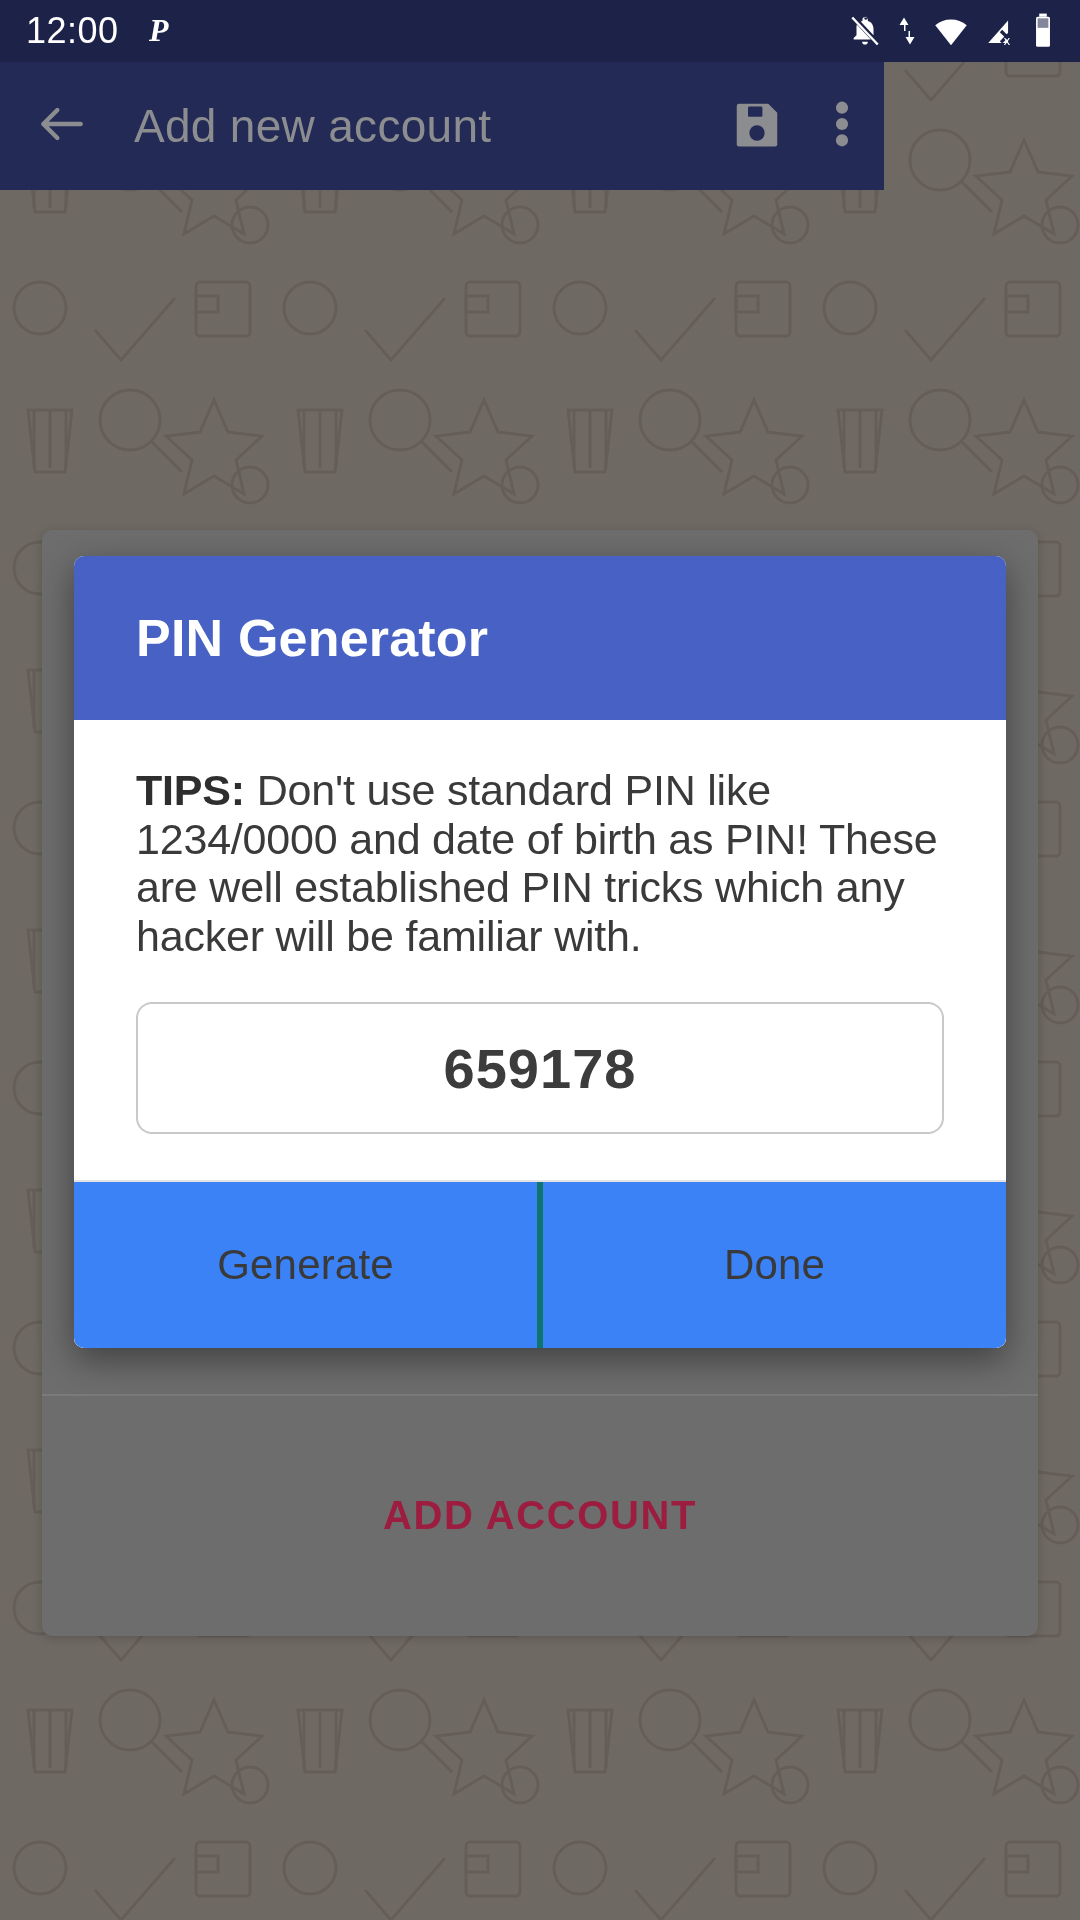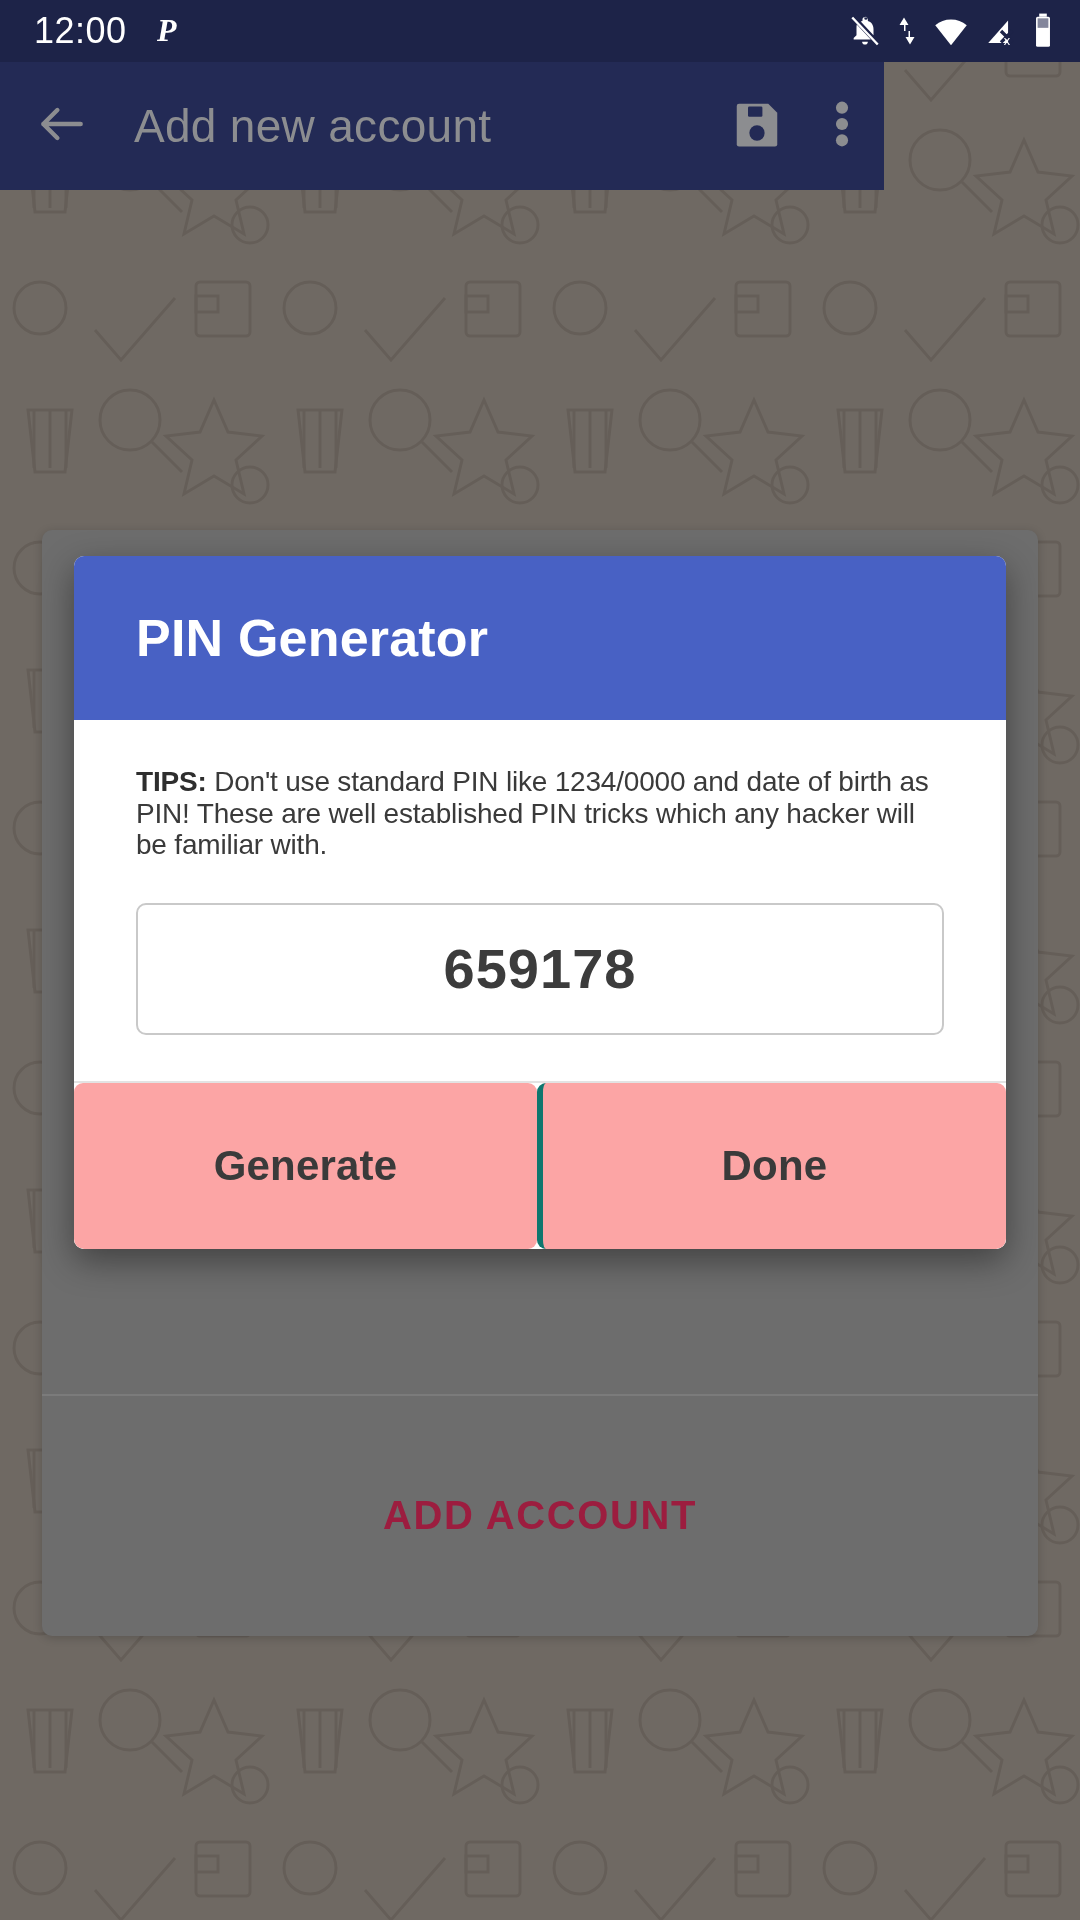--- a/index.html
+++ b/index.html
@@ -40,21 +40,20 @@
     align-items: center;
     padding: 0 26px;
     z-index: 40;
   }
   .status-clock {
     color: #ffffff;
     font-size: 36px;
     font-weight: 400;
     letter-spacing: 0.5px;
     line-height: 1;
-    margin-left: 8px;
   }
   .status-left-icons {
     display: flex;
     align-items: center;
     margin-left: 30px;
   }
   .status-right {
     margin-left: auto;
     display: flex;
     align-items: center;
@@ -146,31 +145,31 @@
     font-size: 52px;
     font-weight: 700;
     letter-spacing: 0.2px;
   }
   #dialog-body {
     padding: 46px 62px 46px 62px;
     background: #ffffff;
   }
   #tips-text {
     color: #3a3a3a;
-    font-size: 28px;
+    font-size: 43px;
     line-height: 1.13;
     letter-spacing: -0.2px;
   }
   #tips-text .tips-label { font-weight: 700; color: #2e2e2e; }
 
   #pin-field {
     margin-top: 42px;
     height: 132px;
     border: 2px solid #c9c9c9;
-    border-radius: 10px;
+    border-radius: 16px;
     display: flex;
     align-items: center;
     justify-content: center;
     background: #ffffff;
   }
   #pin-value {
     color: #3c3c3c;
     font-size: 56px;
     font-weight: 700;
     letter-spacing: 1px;
@@ -182,24 +181,23 @@
     height: 168px;
     background: #ffffff;
   }
   .dlg-btn {
     flex: 1;
     display: flex;
     align-items: center;
     justify-content: center;
     color: #3a3a3a;
     font-size: 42px;
-    font-weight: 700;
-    background: #fca5a5;
+    font-weight: 400;
+    background: #3b82f6;
     letter-spacing: 0.2px;
-    border-radius: 9px;
   }
   .dlg-btn + .dlg-btn { border-left: 6px solid #0f766e; }
 </style>
 </head>
 <body>
 
 <div id="screen">
 
   <div id="wallpaper">
     <svg viewBox="0 0 1080 1920" preserveAspectRatio="none" aria-hidden="true">

